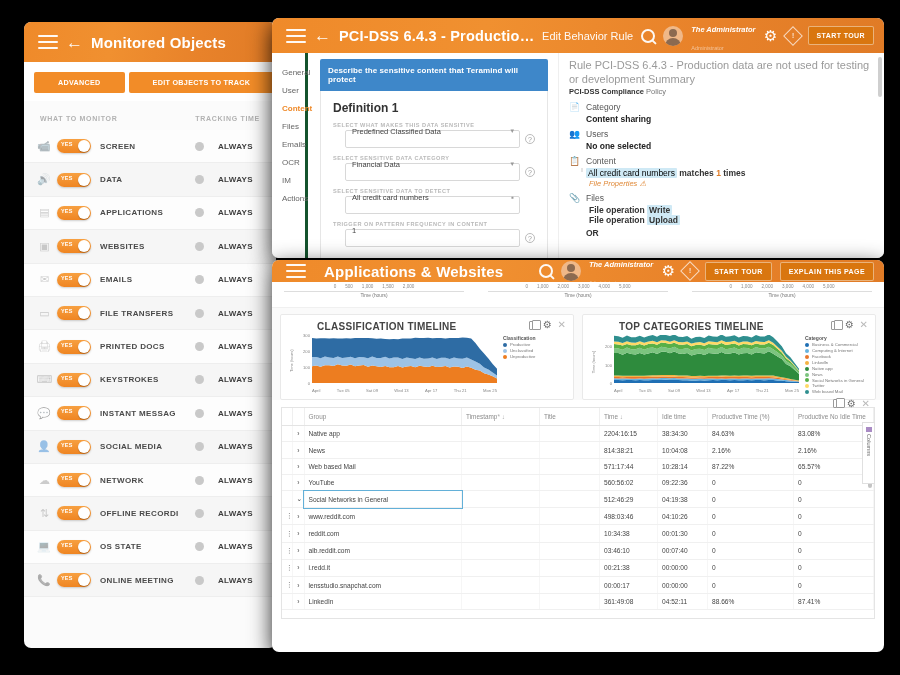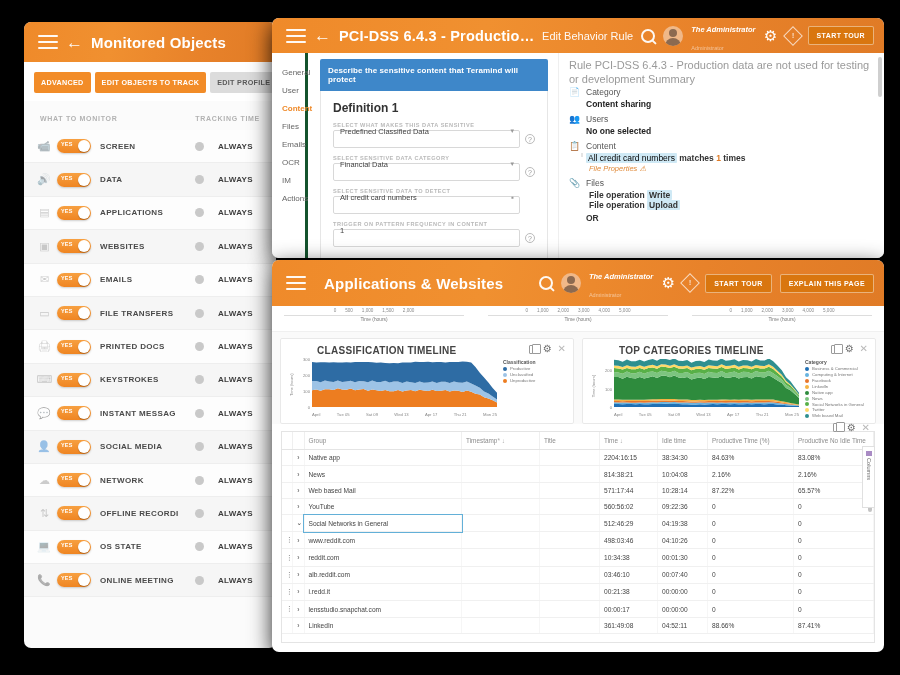--- a/index.html
+++ b/index.html
@@ -19,21 +19,21 @@
   .backarrow { color:#fff; font-size:17px; margin-right:8px; opacity:.95; line-height:1; }
   .wtitle { color:#fff; font-size:15px; font-weight:600; letter-spacing:.2px; white-space:nowrap;
             overflow:hidden; text-overflow:ellipsis; }
 
   
   #winLeft { left:24px; top:22px; width:252px; height:626px; background:#fbfbfb; }
   #winLeft .wbar { height:40px; }
   #winLeft .wtitle { font-size:15px; }
   .lo-tools { display:flex; gap:4px; padding:10px 8px 8px 10px; background:#fff; }
   .btn-o { background:#f28c28; color:#fff; font-size:7.2px; font-weight:700; letter-spacing:.3px;
-           padding:6px 7px; border:none; border-radius:2px; cursor:pointer; white-space:nowrap; }
+           padding:6px 24px; border:none; border-radius:2px; cursor:pointer; white-space:nowrap; }
   .btn-g { background:#dcdcdc; color:#5a5a5a; font-size:7.2px; font-weight:700; letter-spacing:.3px;
            padding:6px 7px; border:none; border-radius:2px; cursor:pointer; white-space:nowrap; }
   .lo-sub { display:flex; justify-content:space-between; padding:14px 16px 8px 16px; background:#fbfbfb;
             font-size:7px; letter-spacing:.7px; color:#b2b2b2; font-weight:700; }
   .lo-list { background:#fbfbfb; }
   .lo-row { display:flex; align-items:center; height:33.4px; padding:0 10px 0 12px;
             border-bottom:1px solid #eeeeee; background:#fdfdfd; }
   .lo-row.alt { background:#f6f6f6; }
   .lo-ic { width:17px; height:14px; flex:0 0 auto; opacity:.42; display:flex; align-items:center;
            justify-content:center; color:#8a8a8a; font-size:11px; }
@@ -76,42 +76,42 @@
   .rule-nav div { font-size:8px; color:#666; padding:4.5px 0; cursor:pointer; }
   .rule-nav div.sel { color:#ef8a2a; font-weight:600; }
   .rule-mid { width:250px; flex:0 0 auto; padding:6px 10px 0 12px; }
   .cal-banner { background:#3e87c9; color:#fff; font-size:8px; font-weight:600; padding:7px 8px;
                 border-radius:2px 2px 0 0; letter-spacing:.1px; }
   .def-card { border:1px solid #e6e6e6; border-top:none; padding:10px 12px 8px 12px; background:#fff; }
   .def-title { font-size:12px; font-weight:700; color:#333; margin-bottom:7px; }
   .f-lbl { font-size:5.6px; color:#b9b9b9; letter-spacing:.5px; font-weight:700; margin-bottom:2px; }
   .f-row { display:flex; align-items:center; gap:5px; margin-bottom:7px; }
   .f-sel { flex:1 1 auto; height:17px; border:1px solid #d8d8d8; border-radius:2px; background:#fff;
-           font-size:7.5px; color:#444; padding:0 16px 16px 6px; display:flex; align-items:center; position:relative; cursor:pointer;}
+           font-size:7.5px; color:#444; padding:0 16px 16px 6px; display:flex; align-items:center; position:relative; cursor:pointer;margin-left:12px;}
   .f-sel:after { content:"\25BE"; position:absolute; right:5px; color:#999; font-size:7px; }
   .f-sel.sm:after { content:"\25AA"; font-size:8px; }
   .f-help { width:10px; height:10px; border:1px solid #bbb; border-radius:50%; color:#999; font-size:7px;
             text-align:center; line-height:9px; flex:0 0 auto; cursor:pointer; }
   .rule-sum { flex:1 1 auto; padding:6px 12px 0 10px; border-left:1px solid #efefef; position:relative; overflow:hidden;}
   .sum-h { font-size:11px; color:#9a9a9a; line-height:1.25; }
   .sum-sub { font-size:7.5px; color:#777; margin-bottom:6px; }
   .sum-sub b { color:#333; }
   .sum-line { display:flex; align-items:flex-start; gap:6px; margin-bottom:2px; }
   .sum-ic { width:11px; font-size:9px; color:#6b6b6b; flex:0 0 auto; text-align:center; }
   .sum-k { font-size:8.5px; color:#555; }
   .sum-v { font-size:8.5px; color:#222; font-weight:700; margin:1px 0 5px 17px; }
   .hl { background:#cfe9f5; padding:0 2px; border-radius:1px; }
   .hl-n { color:#e07b26; font-weight:700; }
   .fileprop { color:#e08a3a; font-size:7.5px; font-style:italic; margin:1px 0 5px 20px; }
   .vbar { position:absolute; left:12px; top:0; bottom:0; width:2px; background:#e4e4e4; }
   .scroll-v { position:absolute; right:2px; top:4px; width:4px; height:40px; background:#cfcfcf; border-radius:2px; }
 
   
   #winApps { left:272px; top:260px; width:612px; height:392px; background:#fff; }
-  #winApps .wbar { height:46px; }
+  #winApps .wbar { height:22px; }
   #winApps .wtitle { font-size:15px; }
   .mini-axes { height:26px; background:#fff; display:flex; border-bottom:1px solid #f0f0f0; }
   .mini-ax { flex:1 1 0; position:relative; }
   .mini-ax .ticks { position:absolute; top:2px; left:0; right:0; display:flex; justify-content:center;
                     gap:9px; font-size:4.6px; color:#8a8a8a; }
   .mini-ax .axlbl { position:absolute; top:11px; left:0; right:0; text-align:center; font-size:4.8px; color:#777; }
   .mini-ax:after { content:""; position:absolute; left:6%; right:6%; top:9px; height:1px; background:#ddd; }
 
   .charts-row { display:flex; gap:8px; padding:6px 8px 0 8px; background:#fafafa; }
   .card { flex:1 1 0; background:#fff; border:1px solid #e9e9e9; border-radius:2px; padding:6px 8px 4px 8px; position:relative;}
@@ -395,20 +395,24 @@
                   <span class="f-help">?</span>
                 </div>
               </div>
             </div>
         </div>
       </div>
 
       <div class="rule-sum">
         <div class="scroll-v"></div>
         <div class="sum-h">Rule PCI-DSS 6.4.3 - Production data are not used for testing or development Summary</div>
+        <div class="sum-sub">
+          <b>PCI-DSS Compliance</b>
+          <span>Policy</span>
+        </div>
 
         <div class="sum-line">
           <span class="sum-ic">📄</span>
           <span class="sum-k">Category</span>
         </div>
         <div class="sum-v">Content sharing</div>
 
         <div class="sum-line">
           <span class="sum-ic">👥</span>
           <span class="sum-k">Users</span>

